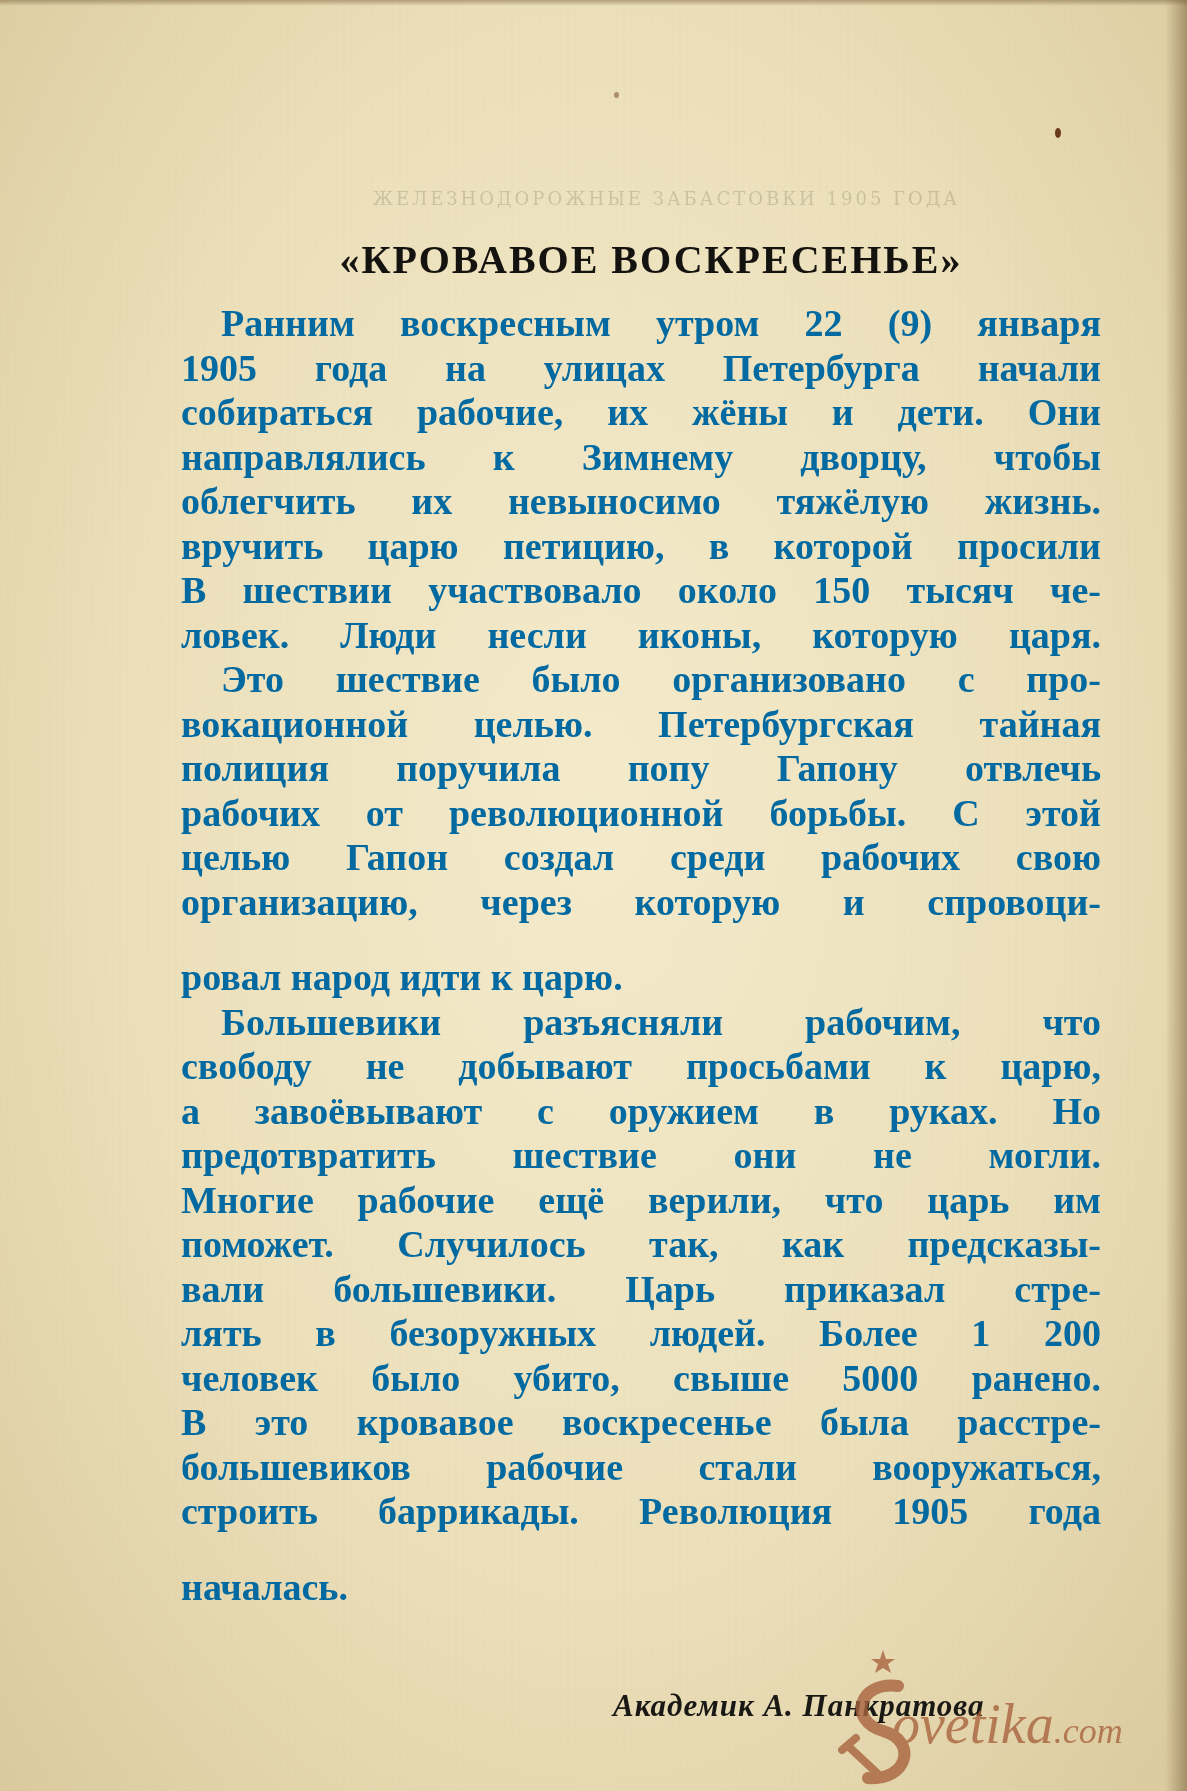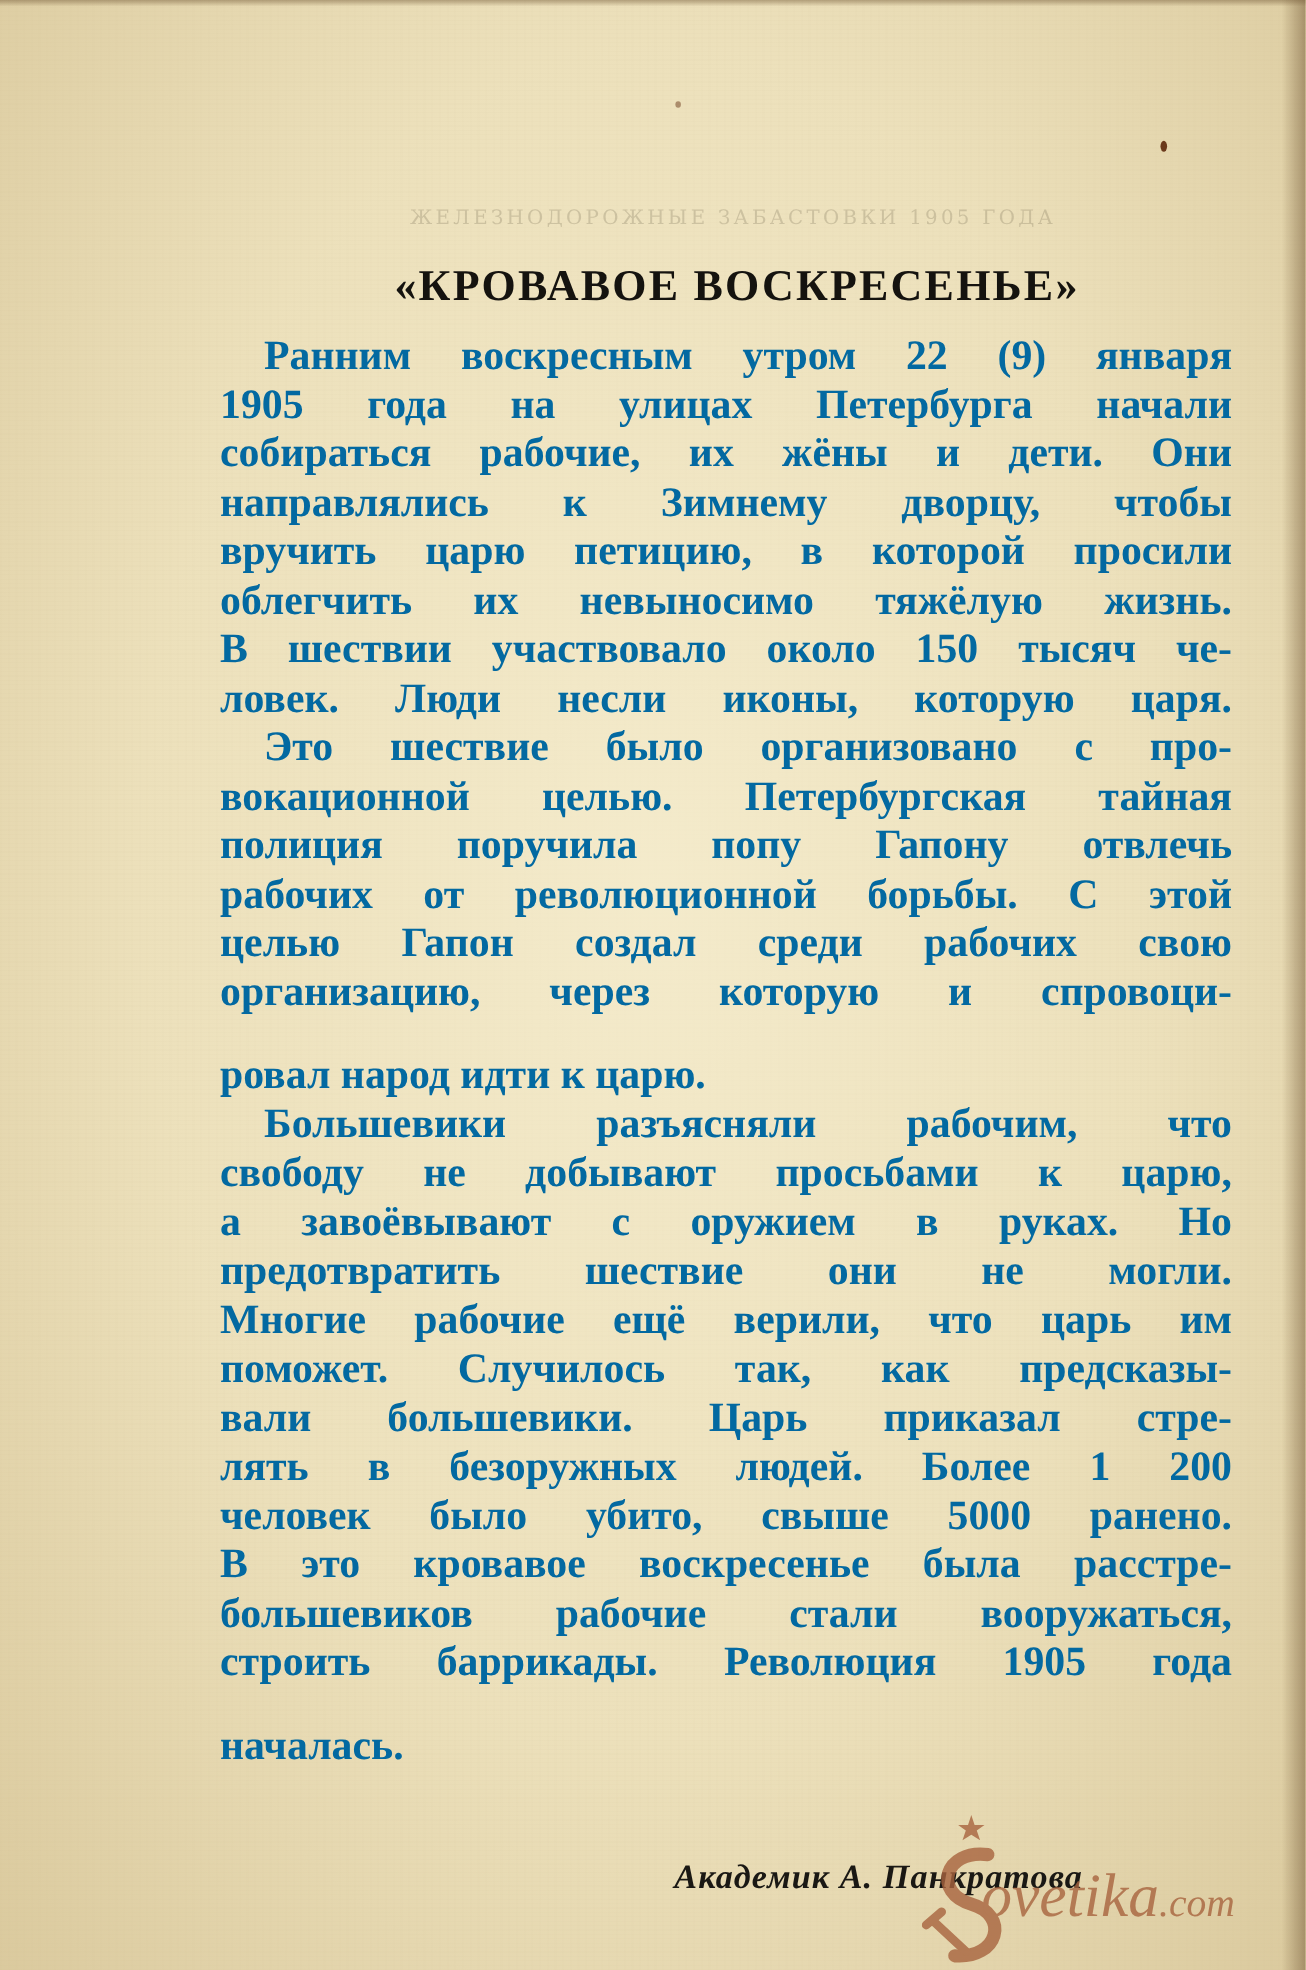--- a/index.html
+++ b/index.html
@@ -20,21 +20,21 @@
   .page-edge-top {
     position:absolute; left:0; top:0; width:100%; height:6px;
     background: linear-gradient(180deg, rgba(120,95,60,0.5), rgba(120,95,60,0));
   }
   .bleed {
     position:absolute; left:200px; top:188px; width:760px; height:20px;
     color: rgba(90,80,60,0.22); font-size:18px; letter-spacing:3px; white-space:nowrap; overflow:hidden;text-align:right;
   }
   .speck { position:absolute; background:#6b3a1c; border-radius:50%; }
   .article {
-    position:absolute; left:200px; top:236px; width:920px;
+    position:absolute; left:181px; top:236px; width:920px;
   }
   .title {
     text-align:center; font-family:"Liberation Serif", serif; font-weight:bold;
     font-size:40px; letter-spacing:2px; margin:0 0 18px 20px; color:#15130f;
   }
   .para {
     margin:0; font-family:"Liberation Serif", serif; font-size:38px; line-height:44.5px;
     text-align:justify; text-align-last:left; color:#0369a1; font-weight:bold;
   }
   .line { display:block; text-align:justify; text-align-last:justify; white-space:nowrap; }
@@ -64,22 +64,22 @@
 <div class="bleed">ЖЕЛЕЗНОДОРОЖНЫЕ ЗАБАСТОВКИ 1905 ГОДА</div>
 
 <div class="article">
   <h1 class="title">«КРОВАВОЕ ВОСКРЕСЕНЬЕ»</h1>
 
   <p class="para">
     <span class="line indent">Ранним воскресным утром 22 (9) января</span>
     <span class="line">1905 года на улицах Петербурга начали</span>
     <span class="line">собираться рабочие, их жёны и дети. Они</span>
     <span class="line">направлялись к Зимнему дворцу, чтобы</span>
+    <span class="line">облегчить их невыносимо тяжёлую жизнь.</span>
     <span class="line">вручить царю петицию, в которой просили</span>
-    <span class="line">облегчить их невыносимо тяжёлую жизнь.</span>
     <span class="line">В шествии участвовало около 150 тысяч че-</span>
     <span class="line">ловек. Люди несли иконы, которую царя.</span>
   </p>
 
   <p class="para">
     <span class="line indent">Это шествие было организовано с про-</span>
     <span class="line">вокационной целью. Петербургская тайная</span>
     <span class="line">полиция поручила попу Гапону отвлечь</span>
     <span class="line">рабочих от революционной борьбы. С этой</span>
     <span class="line">целью Гапон создал среди рабочих свою</span>

